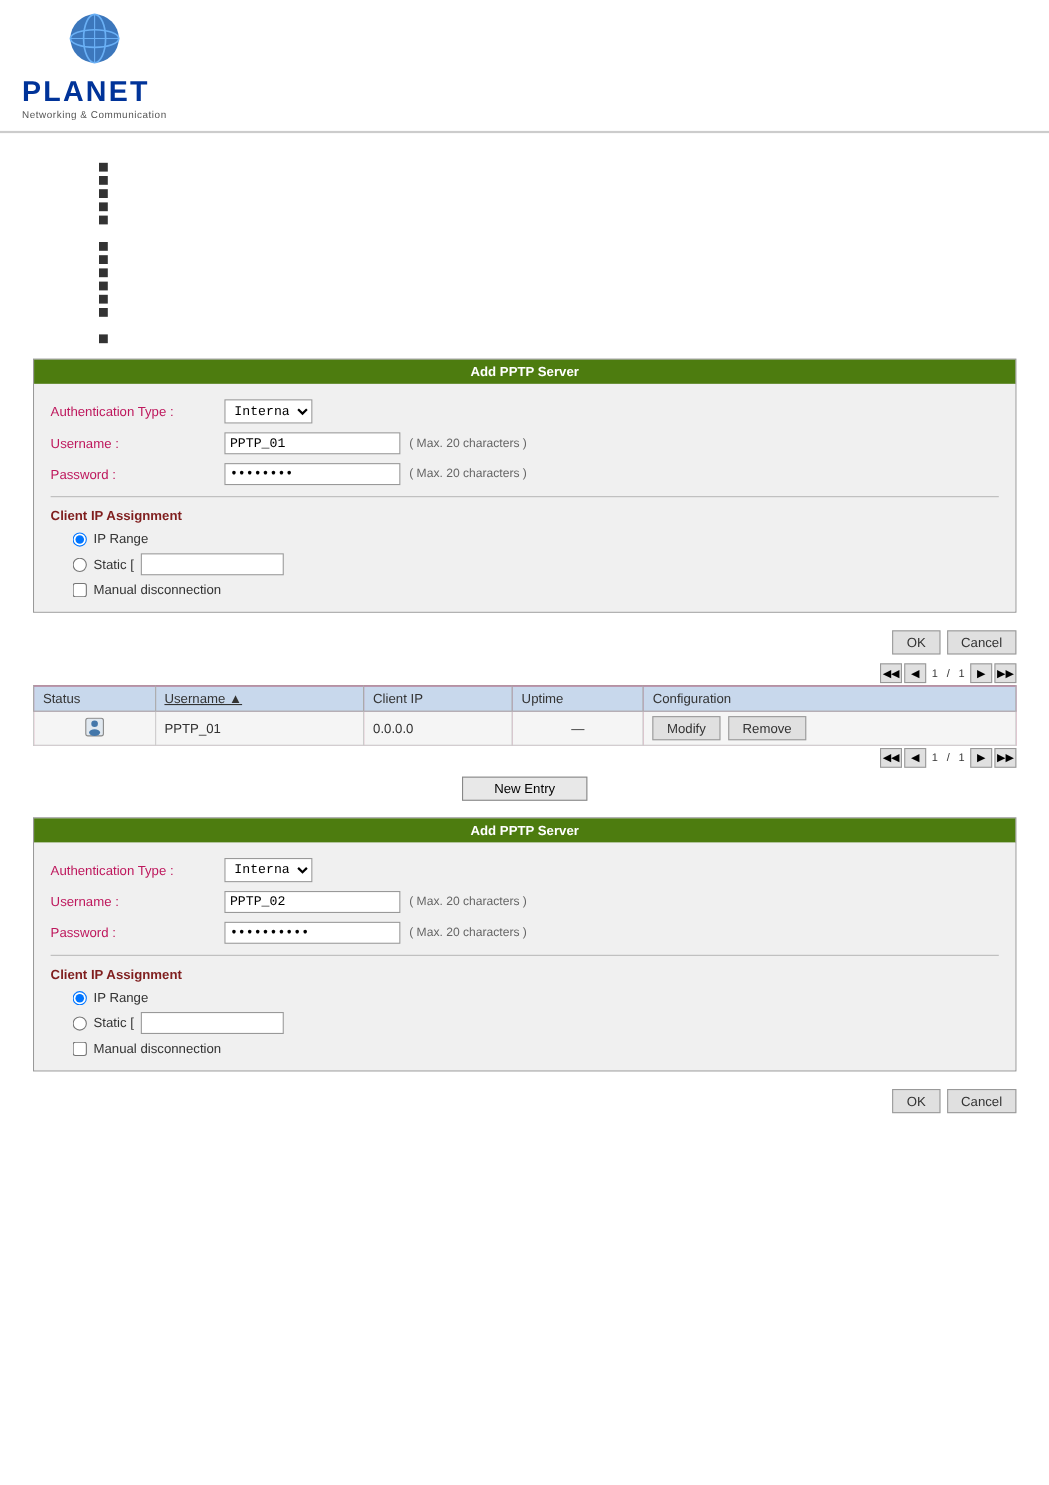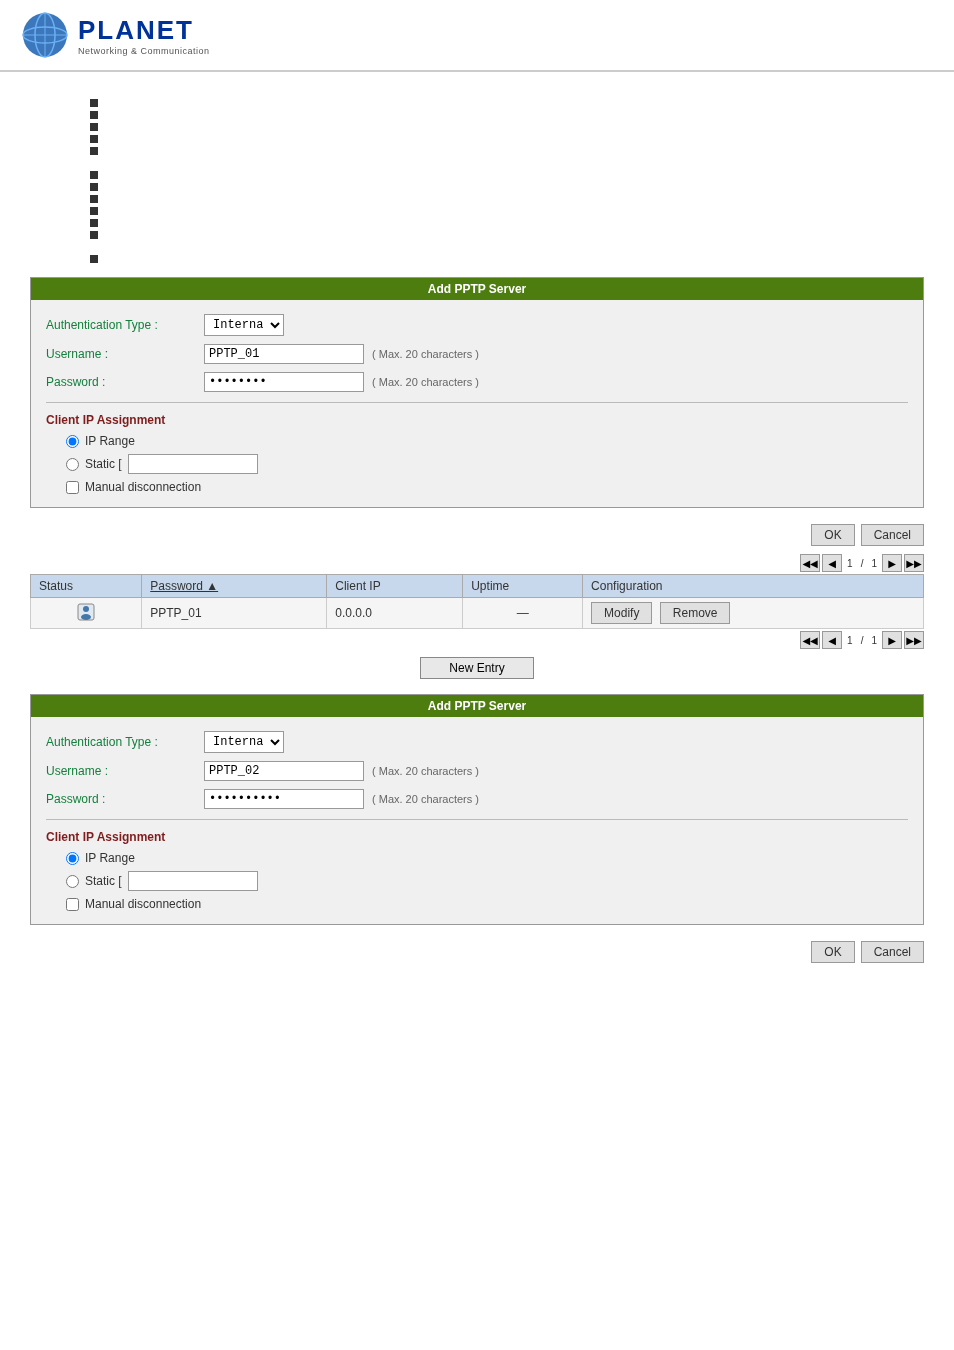--- a/index.html
+++ b/index.html
@@ -16,20 +16,21 @@
     .header {
       padding: 10px 20px;
       border-bottom: 2px solid #ccc;
       display: flex;
       align-items: center;
     }
     .logo-area {
       display: flex;
       align-items: center;
       gap: 8px;
+      flex-direction: column;
     }
     .logo-globe {
       width: 50px;
       height: 50px;
     }
     .logo-text {
       display: flex;
       flex-direction: column;
     }
     .logo-planet {
@@ -92,21 +93,21 @@
     }
     .form-row {
       display: flex;
       align-items: center;
       padding: 4px 0;
       gap: 8px;
     }
     .form-label {
       width: 150px;
       font-size: 12px;
-      color: #15803d;
+      color: #be185d;
       flex-shrink: 0;
     }
     .form-input {
       font-size: 12px;
       padding: 2px 4px;
       border: 1px solid #999;
       background: #fff;
       width: 160px;
       font-family: Liberation Mono, monospace;
     }
@@ -365,21 +366,21 @@
     <span class="page-info">/</span>
     <span class="page-info">1</span>
     <button class="page-btn">▶</button>
     <button class="page-btn">▶▶</button>
   </div>
 
   <table class="data-table">
     <thead>
       <tr>
         <th>Status</th>
-        <th class="sortable">Password ▲</th>
+        <th class="sortable">Username ▲</th>
         <th>Client IP</th>
         <th>Uptime</th>
         <th>Configuration</th>
       </tr>
     </thead>
     <tbody>
       <tr class="table-row">
         <td class="center">
           <svg width="18" height="18" viewBox="0 0 18 18">
             <rect x="1" y="1" width="16" height="16" rx="2" fill="#e0e8f0" stroke="#888" stroke-width="1"></rect>

